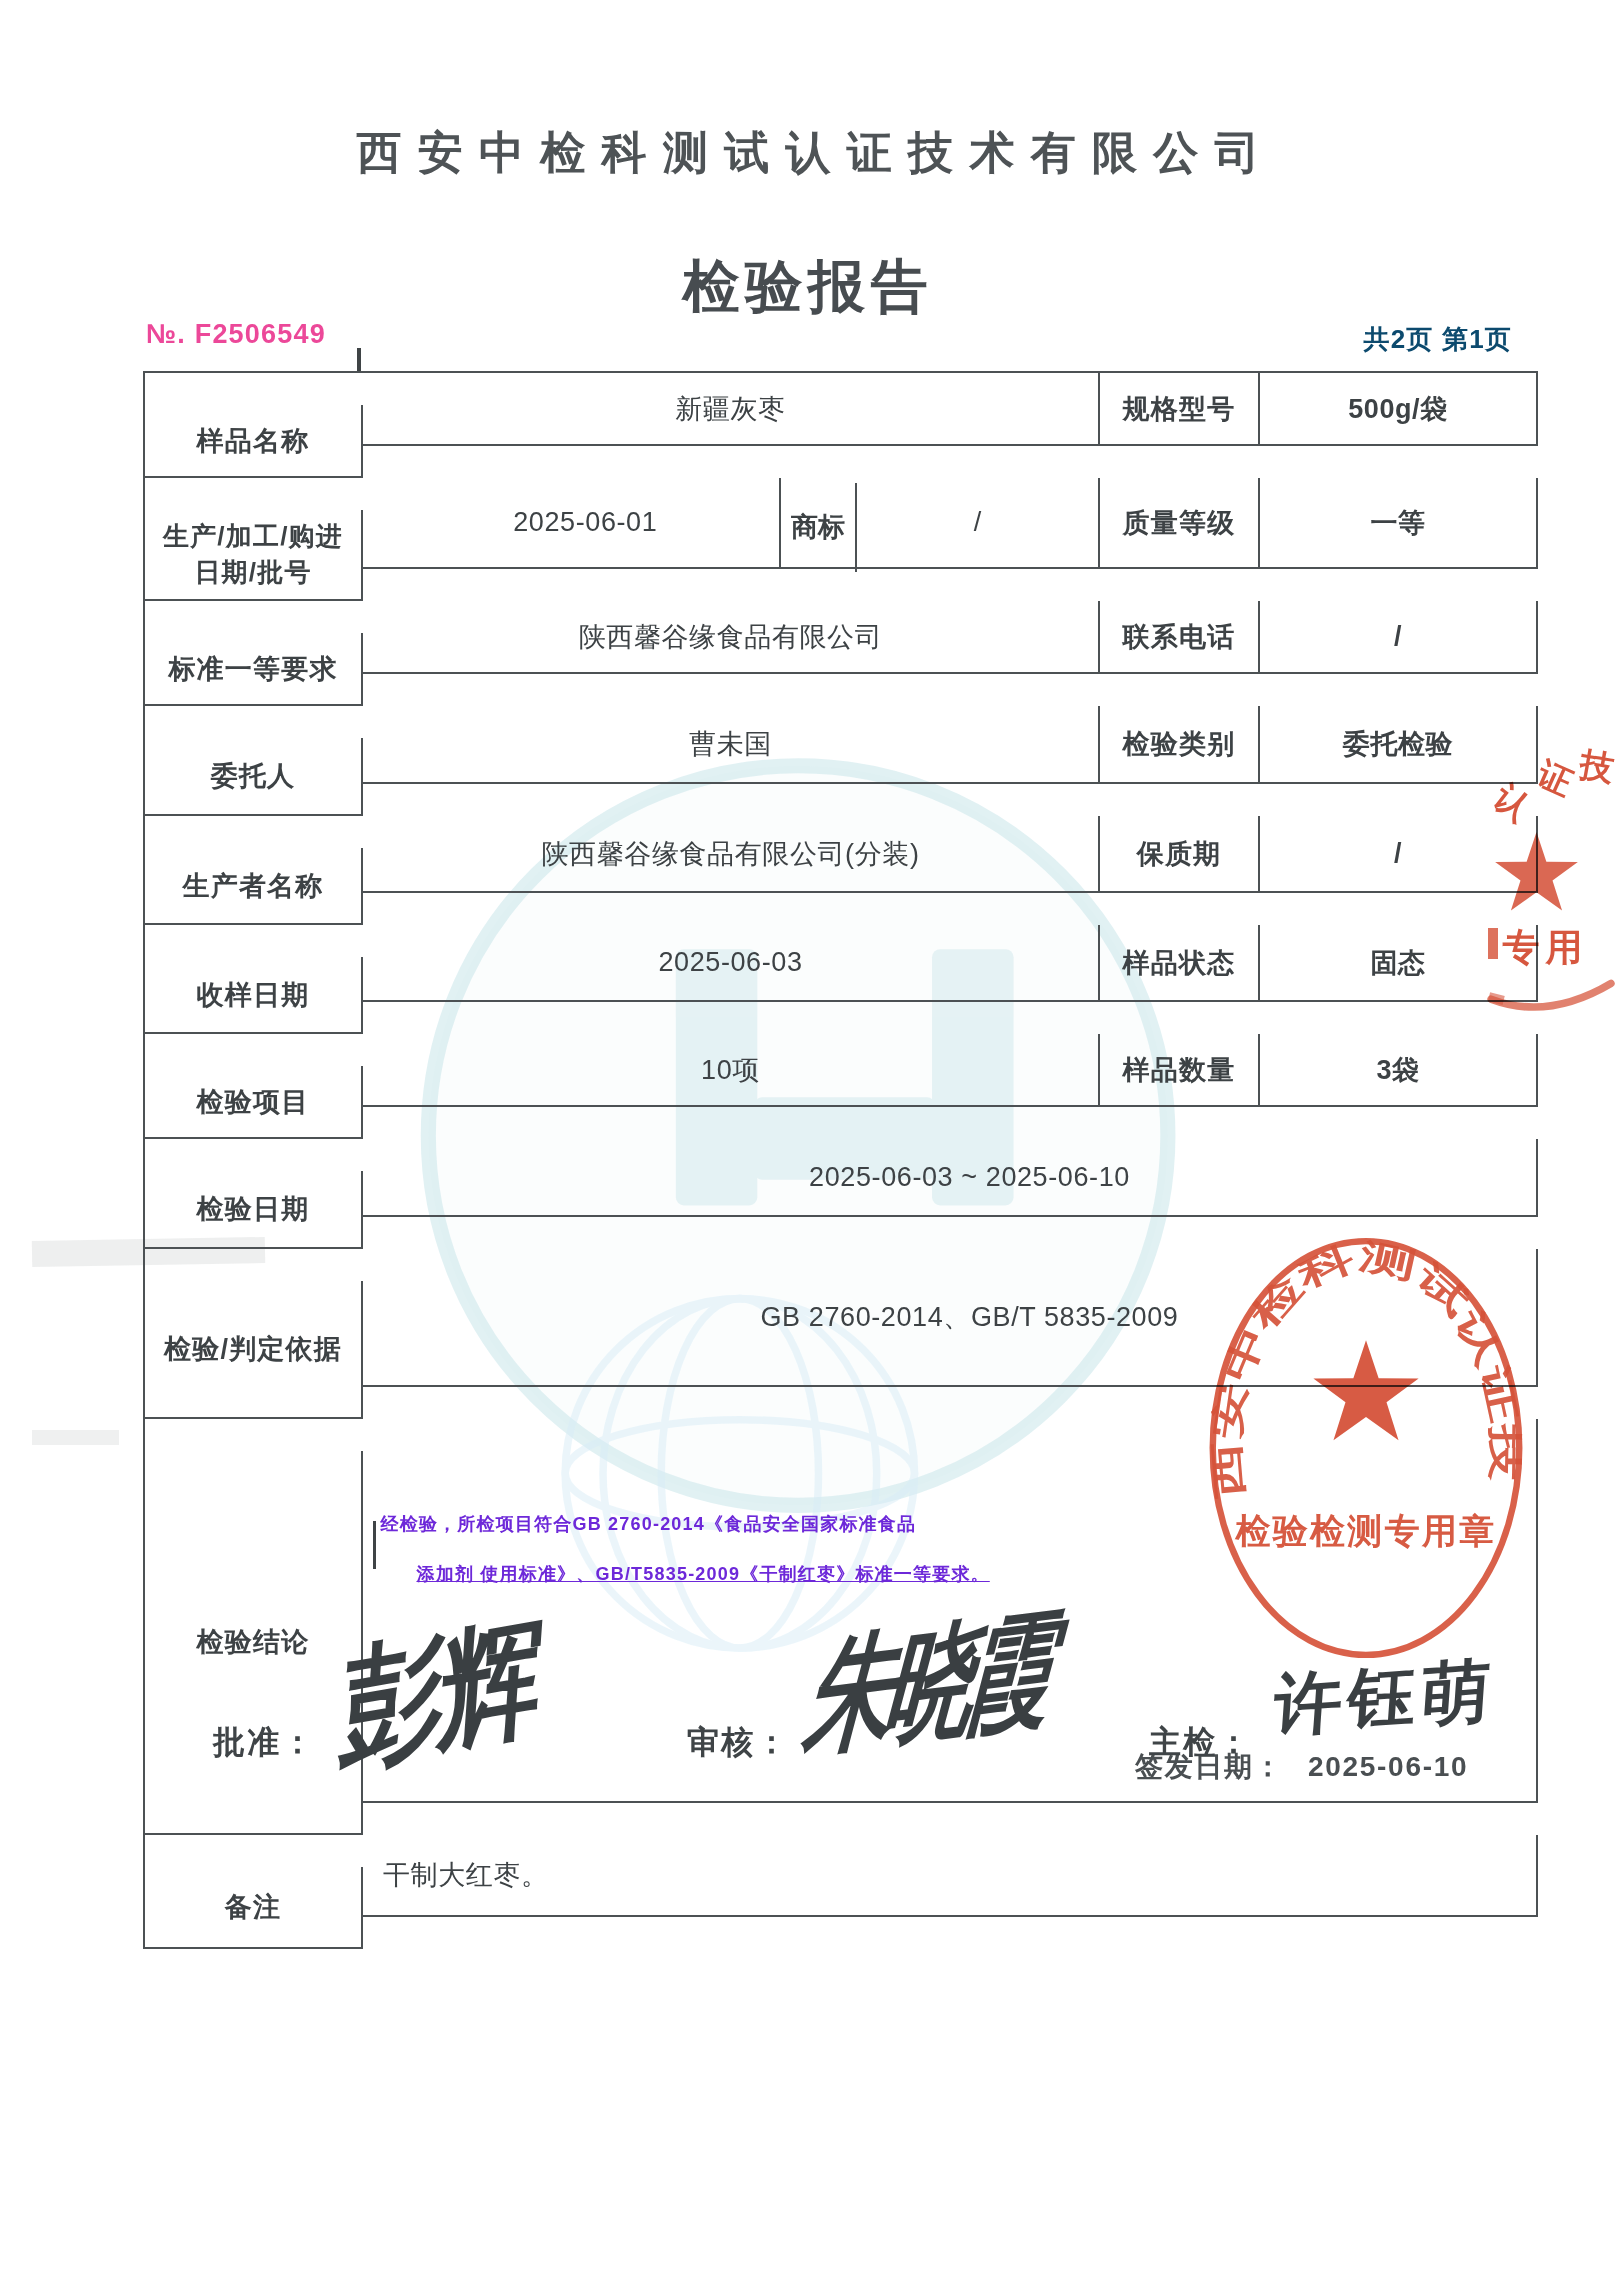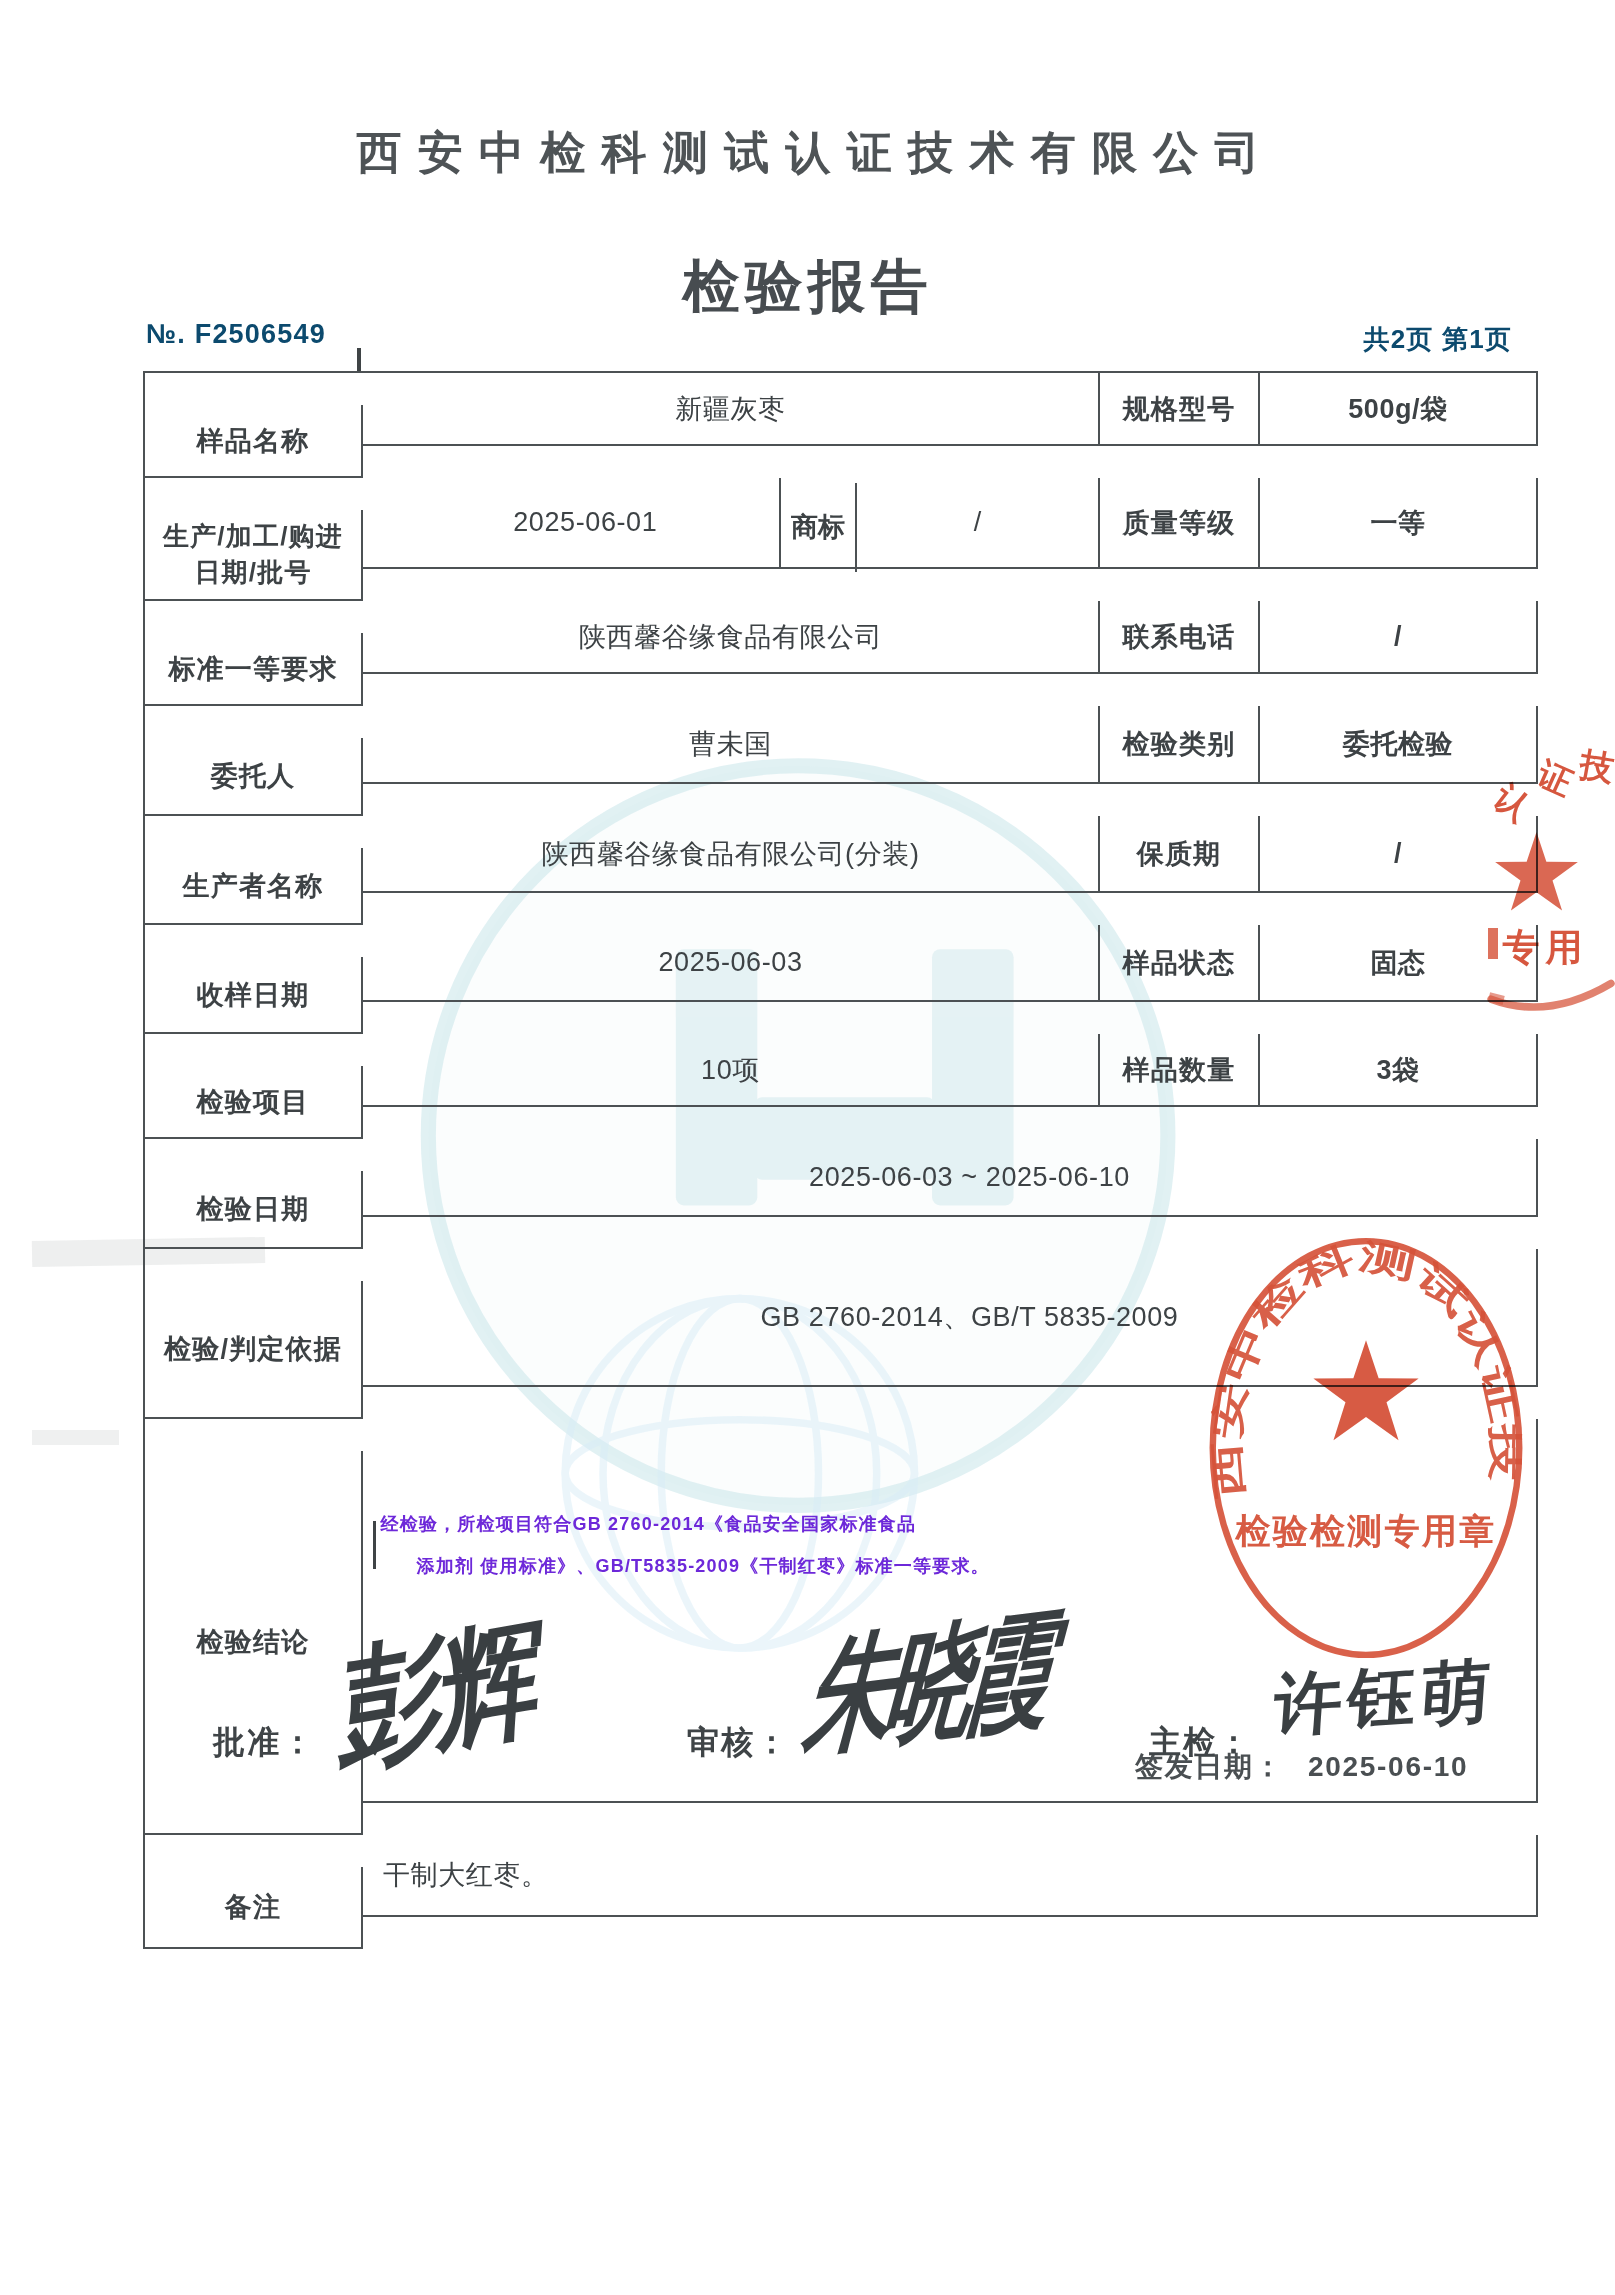--- a/index.html
+++ b/index.html
@@ -25,21 +25,21 @@
     text-align:center;font-size:45px;font-weight:700;
     letter-spacing:16.3px;text-indent:16.3px;color:#4e5356;
   }
   .report-title{
     position:absolute;left:0;top:249px;width:100%;
     text-align:center;font-size:57px;font-weight:800;
     letter-spacing:5.8px;color:#474c50;
   }
   .report-no{
     position:absolute;left:146px;top:319px;
-    font-size:27px;font-weight:600;color:#0c4a6e;letter-spacing:1.2px;
+    font-size:27px;font-weight:600;color:#ec4899;letter-spacing:1.2px;
   }
   .pagination{
     position:absolute;right:104px;top:322px;
     font-size:26px;font-weight:600;color:#0c4a6e;letter-spacing:1.2px;
   }
   
   .tbl{
     position:absolute;left:143px;top:371px;width:1393px;
     border-top:2.9px solid var(--bd);
     border-left:2.3px solid var(--bd);
@@ -74,21 +74,21 @@
     box-sizing:border-box;height:100%;
     display:flex;align-items:center;justify-content:center;
     font-size:27px;
   }
   
   .conclusionCell{
     position:relative;display:block;text-align:left;
     padding:96px 23px 0 17.5px;
   }
   .concLine{font-size:18px;font-weight:700;letter-spacing:1.2px;line-height:1.0;color:#6d28d9;}
-  .concLine2{margin-top:24px;padding-left:36px;}
+  .concLine2{margin-top:32px;padding-left:36px;text-decoration:underline;}
   .issueLine{
     position:absolute;left:772px;top:329px;white-space:nowrap;
     font-size:28px;font-weight:600;letter-spacing:1.7px;color:var(--ink-soft);
   }
   .issueLine .date{margin-left:24.5px;}
   .remarkCell{justify-content:flex-start;padding-left:20px;font-weight:500;}
   
   .sigLabel{
     position:absolute;font-size:32px;font-weight:700;
     letter-spacing:2.3px;color:#3f4447;z-index:2;

